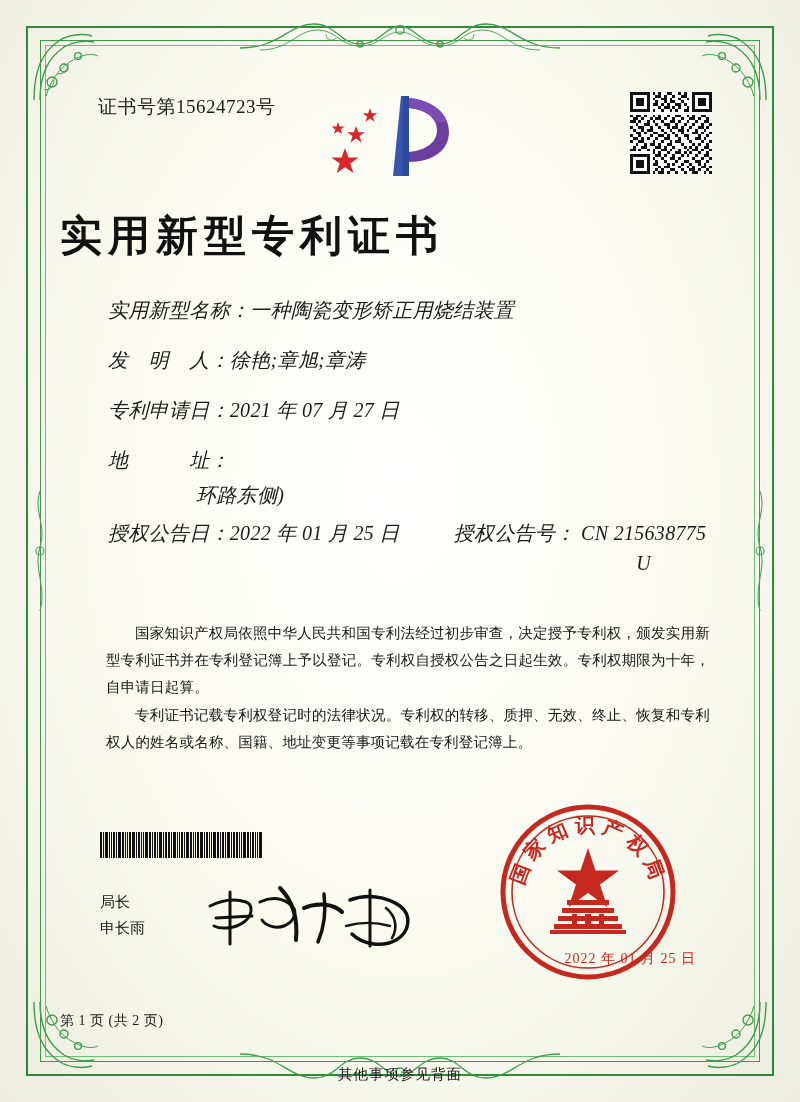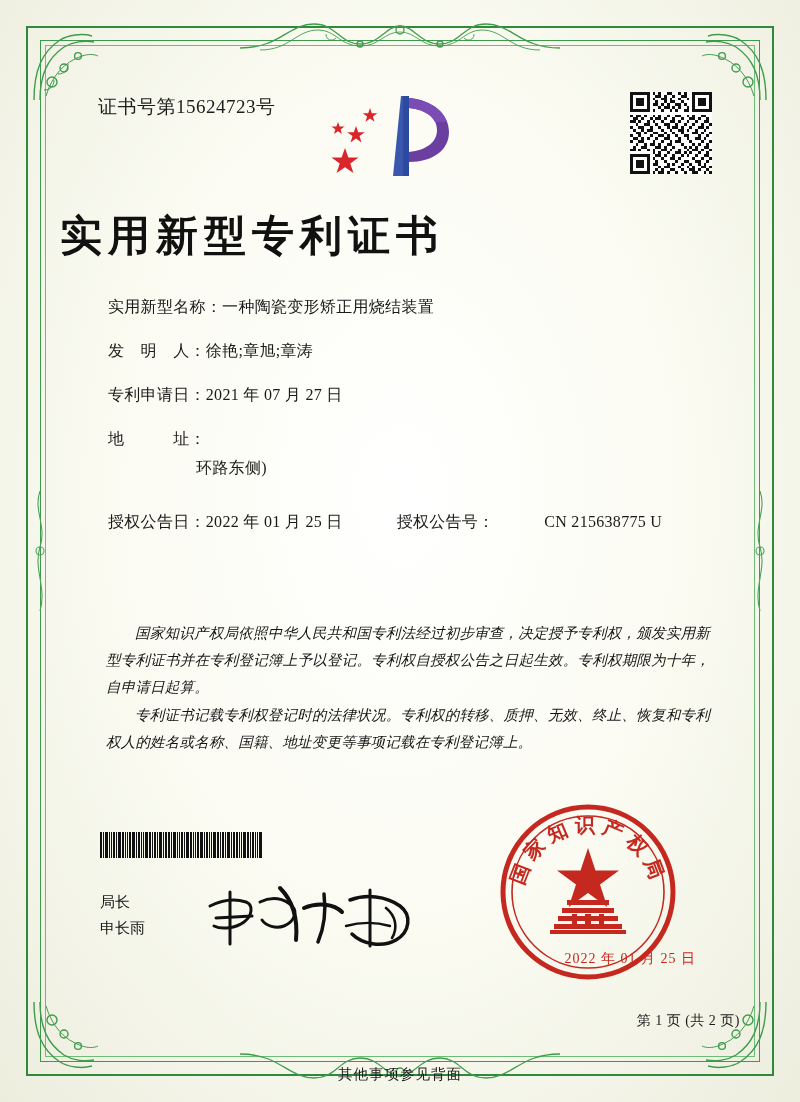--- a/index.html
+++ b/index.html
@@ -141,23 +141,24 @@
     letter-spacing: 6px;
     color: #111;
     font-family: "DejaVu Serif", "Liberation Serif", serif;
   }
 
   .fields {
     position: absolute;
     left: 48px;
     right: 28px;
     top: 235px;
-    font-size: 16px;
+    font-size: 20px;
     color: #1a1a1a;
     line-height: 1.5;
+    font-style: italic;
   }
   .field-row {
     display: flex;
     align-items: flex-start;
     margin-bottom: 20px;
   }
   .field-label {
     flex: 0 0 auto;
     white-space: pre;
     letter-spacing: 0.3px;
@@ -176,34 +177,33 @@
     letter-spacing: 0.3px;
   }
   .field-value2 {
     flex: 1 1 auto;
     letter-spacing: 0.3px;
     text-align: center;
   }
   .addr-second {
     margin-left: 88px;
     margin-top: -15px;
-    margin-bottom: 30px;
+    margin-bottom: 8px;
     letter-spacing: 0.3px;
   }
 
   .paragraphs {
     position: absolute;
     left: 46px;
     right: 30px;
     top: 560px;
     font-size: 14.5px;
     line-height: 1.85;
     color: #141414;
     text-align: justify;
-    font-style: italic;
   }
   .paragraphs p {
     margin: 0 0 2px 0;
     text-indent: 2em;
     letter-spacing: 0.2px;
   }
 
   
   .barcode {
     position: absolute;
@@ -258,21 +258,21 @@
     color: #c4281f;
     letter-spacing: 1px;
     white-space: nowrap;
   }
 
   .page-number {
     position: absolute;
     left: 0;
     right: 0;
     bottom: 12px;
-    text-align: right;
+    text-align: left;
     font-size: 14px;
     color: #1a1a1a;
     letter-spacing: 0.5px;
     margin-top: 48px;
   }
 
   .footer-note {
     position: absolute;
     left: 0;
     right: 0;

